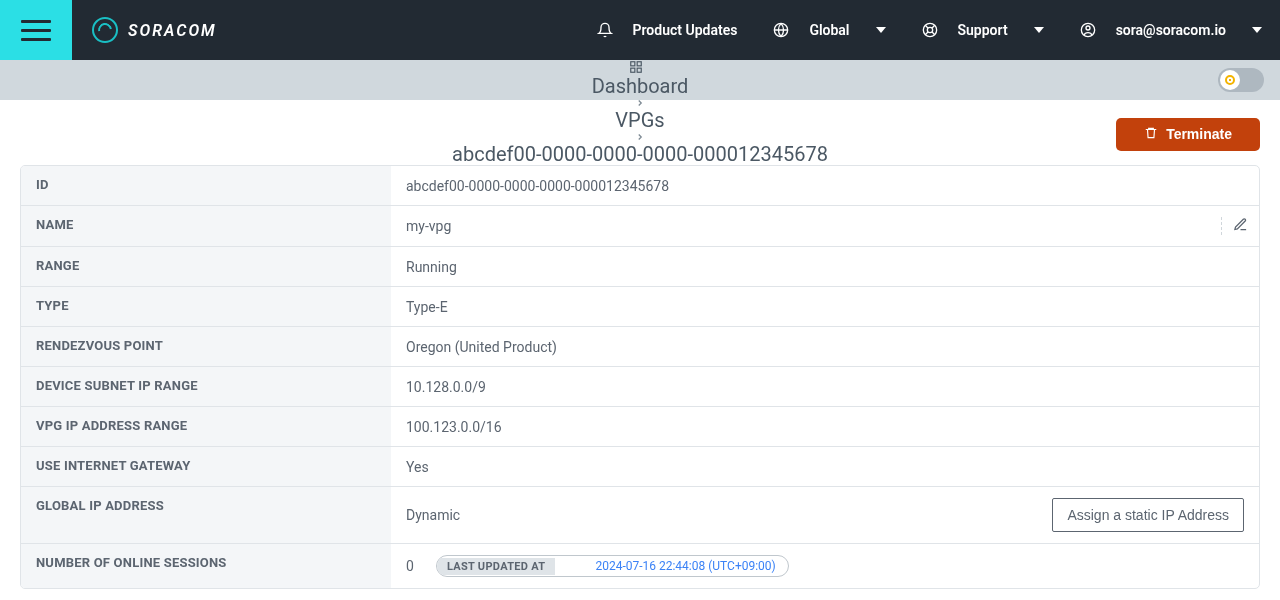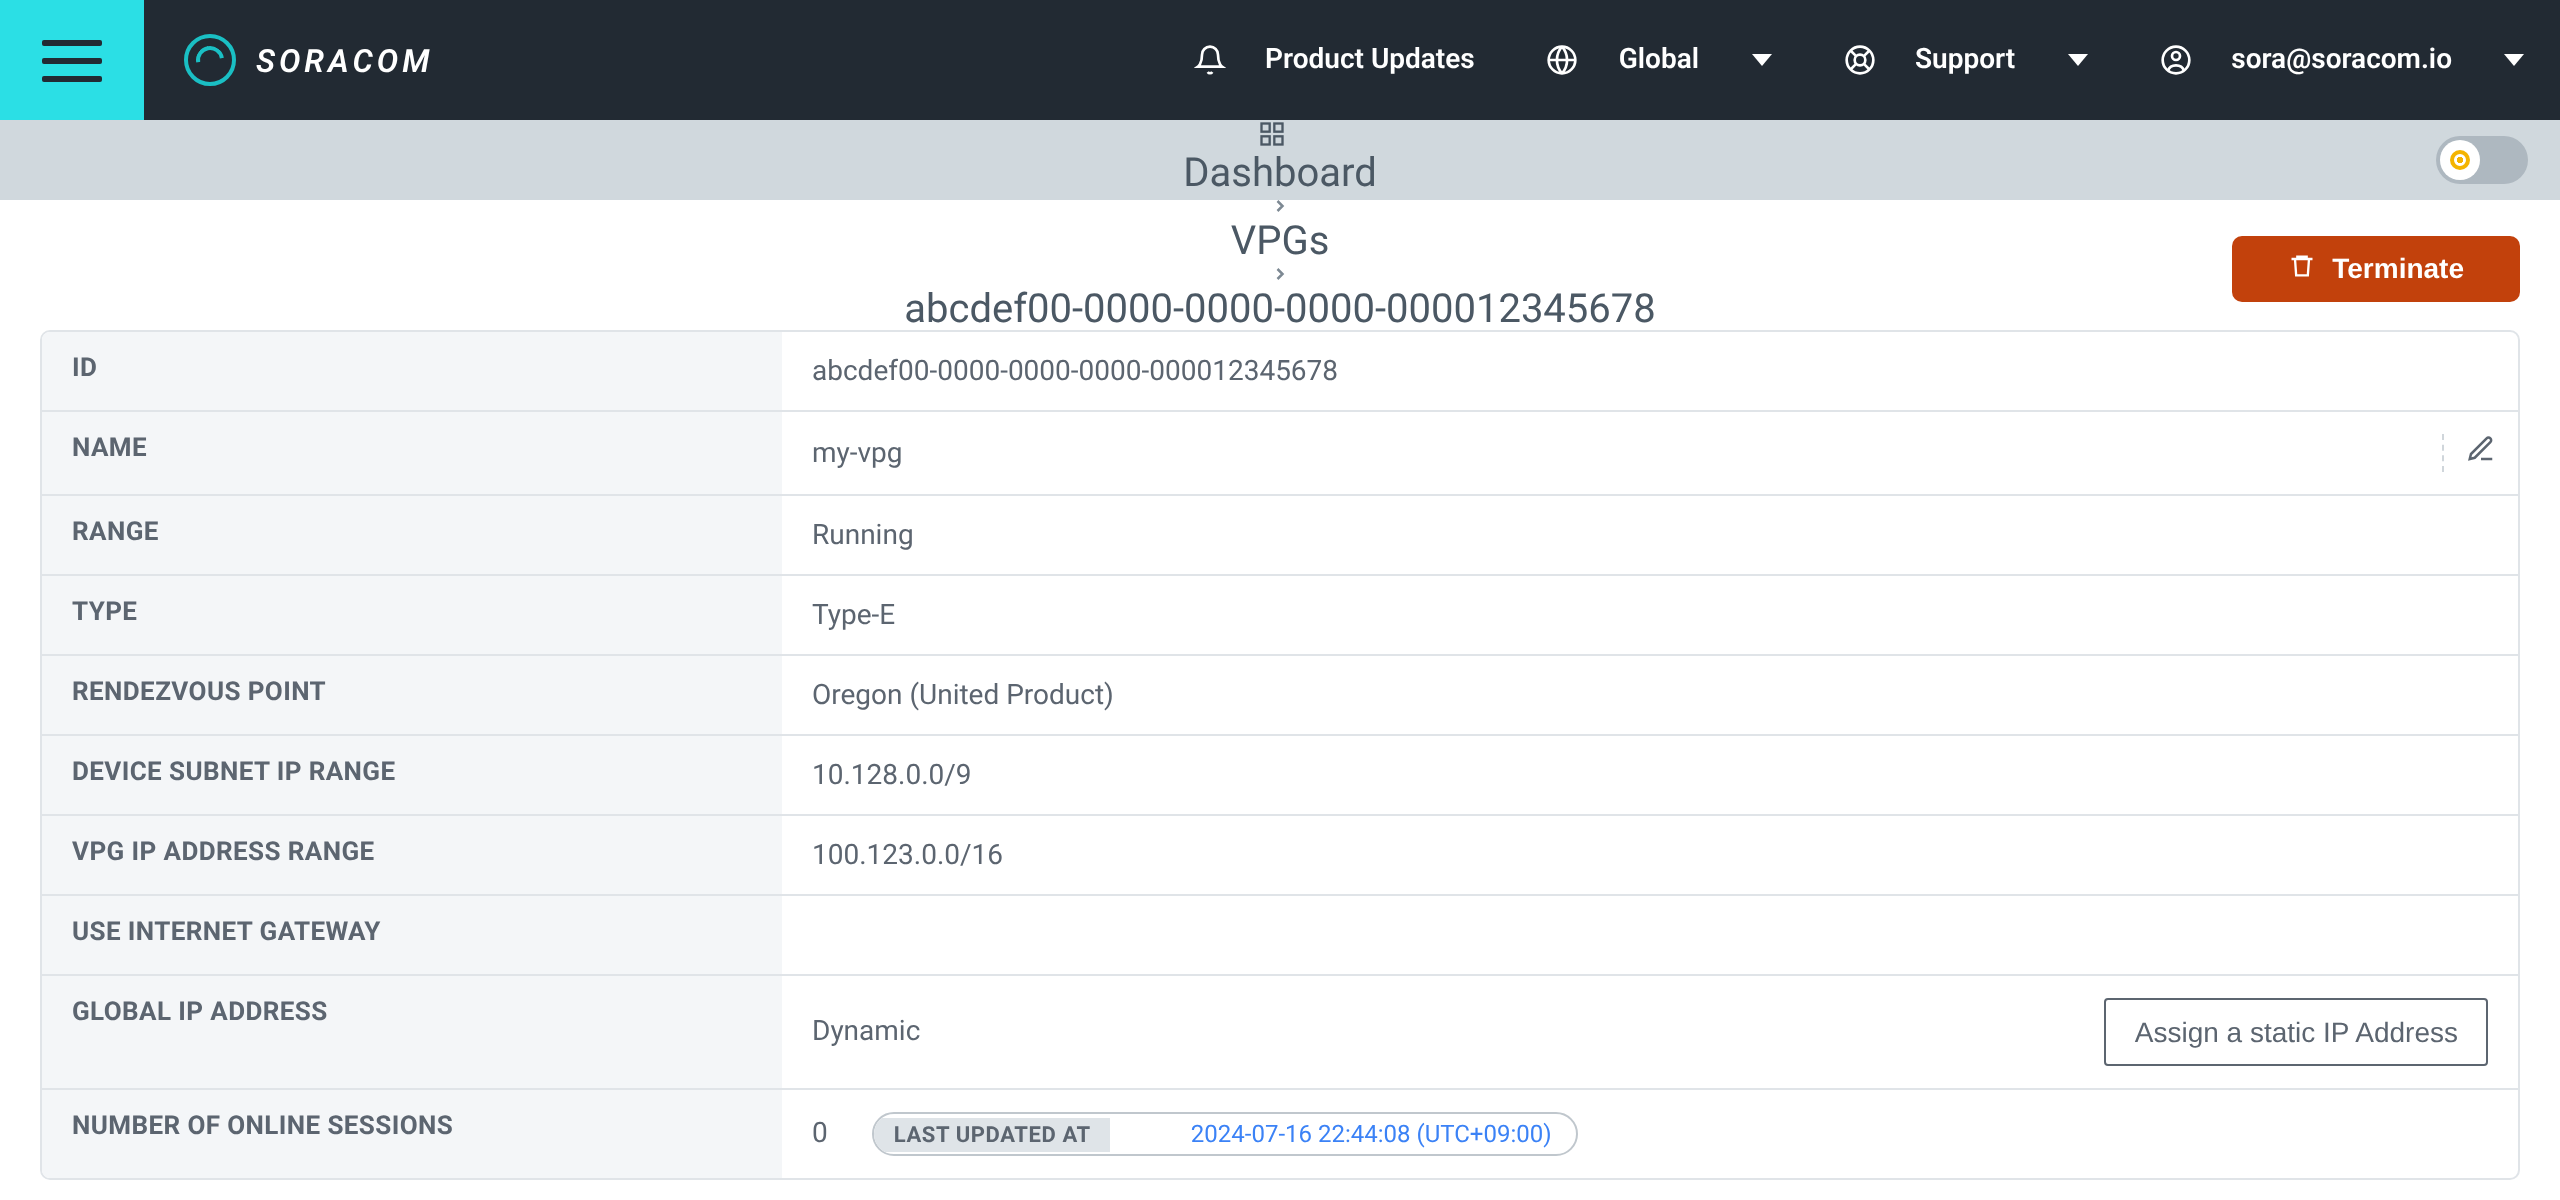--- a/index.html
+++ b/index.html
@@ -380,20 +380,21 @@
     <div class="cell-value">10.128.0.0/9</div>
   </div>
 
   <div class="row">
     <div class="cell-label">VPG IP ADDRESS RANGE</div>
     <div class="cell-value">100.123.0.0/16</div>
   </div>
 
   <div class="row">
     <div class="cell-label">USE INTERNET GATEWAY</div>
+    <div class="cell-value">Yes</div>
   </div>
 
   <div class="row">
     <div class="cell-label">GLOBAL IP ADDRESS</div>
     <div class="cell-value">
       <span>Dynamic</span>
       <button class="btn-outline">Assign a static IP Address</button>
     </div>
   </div>
 

